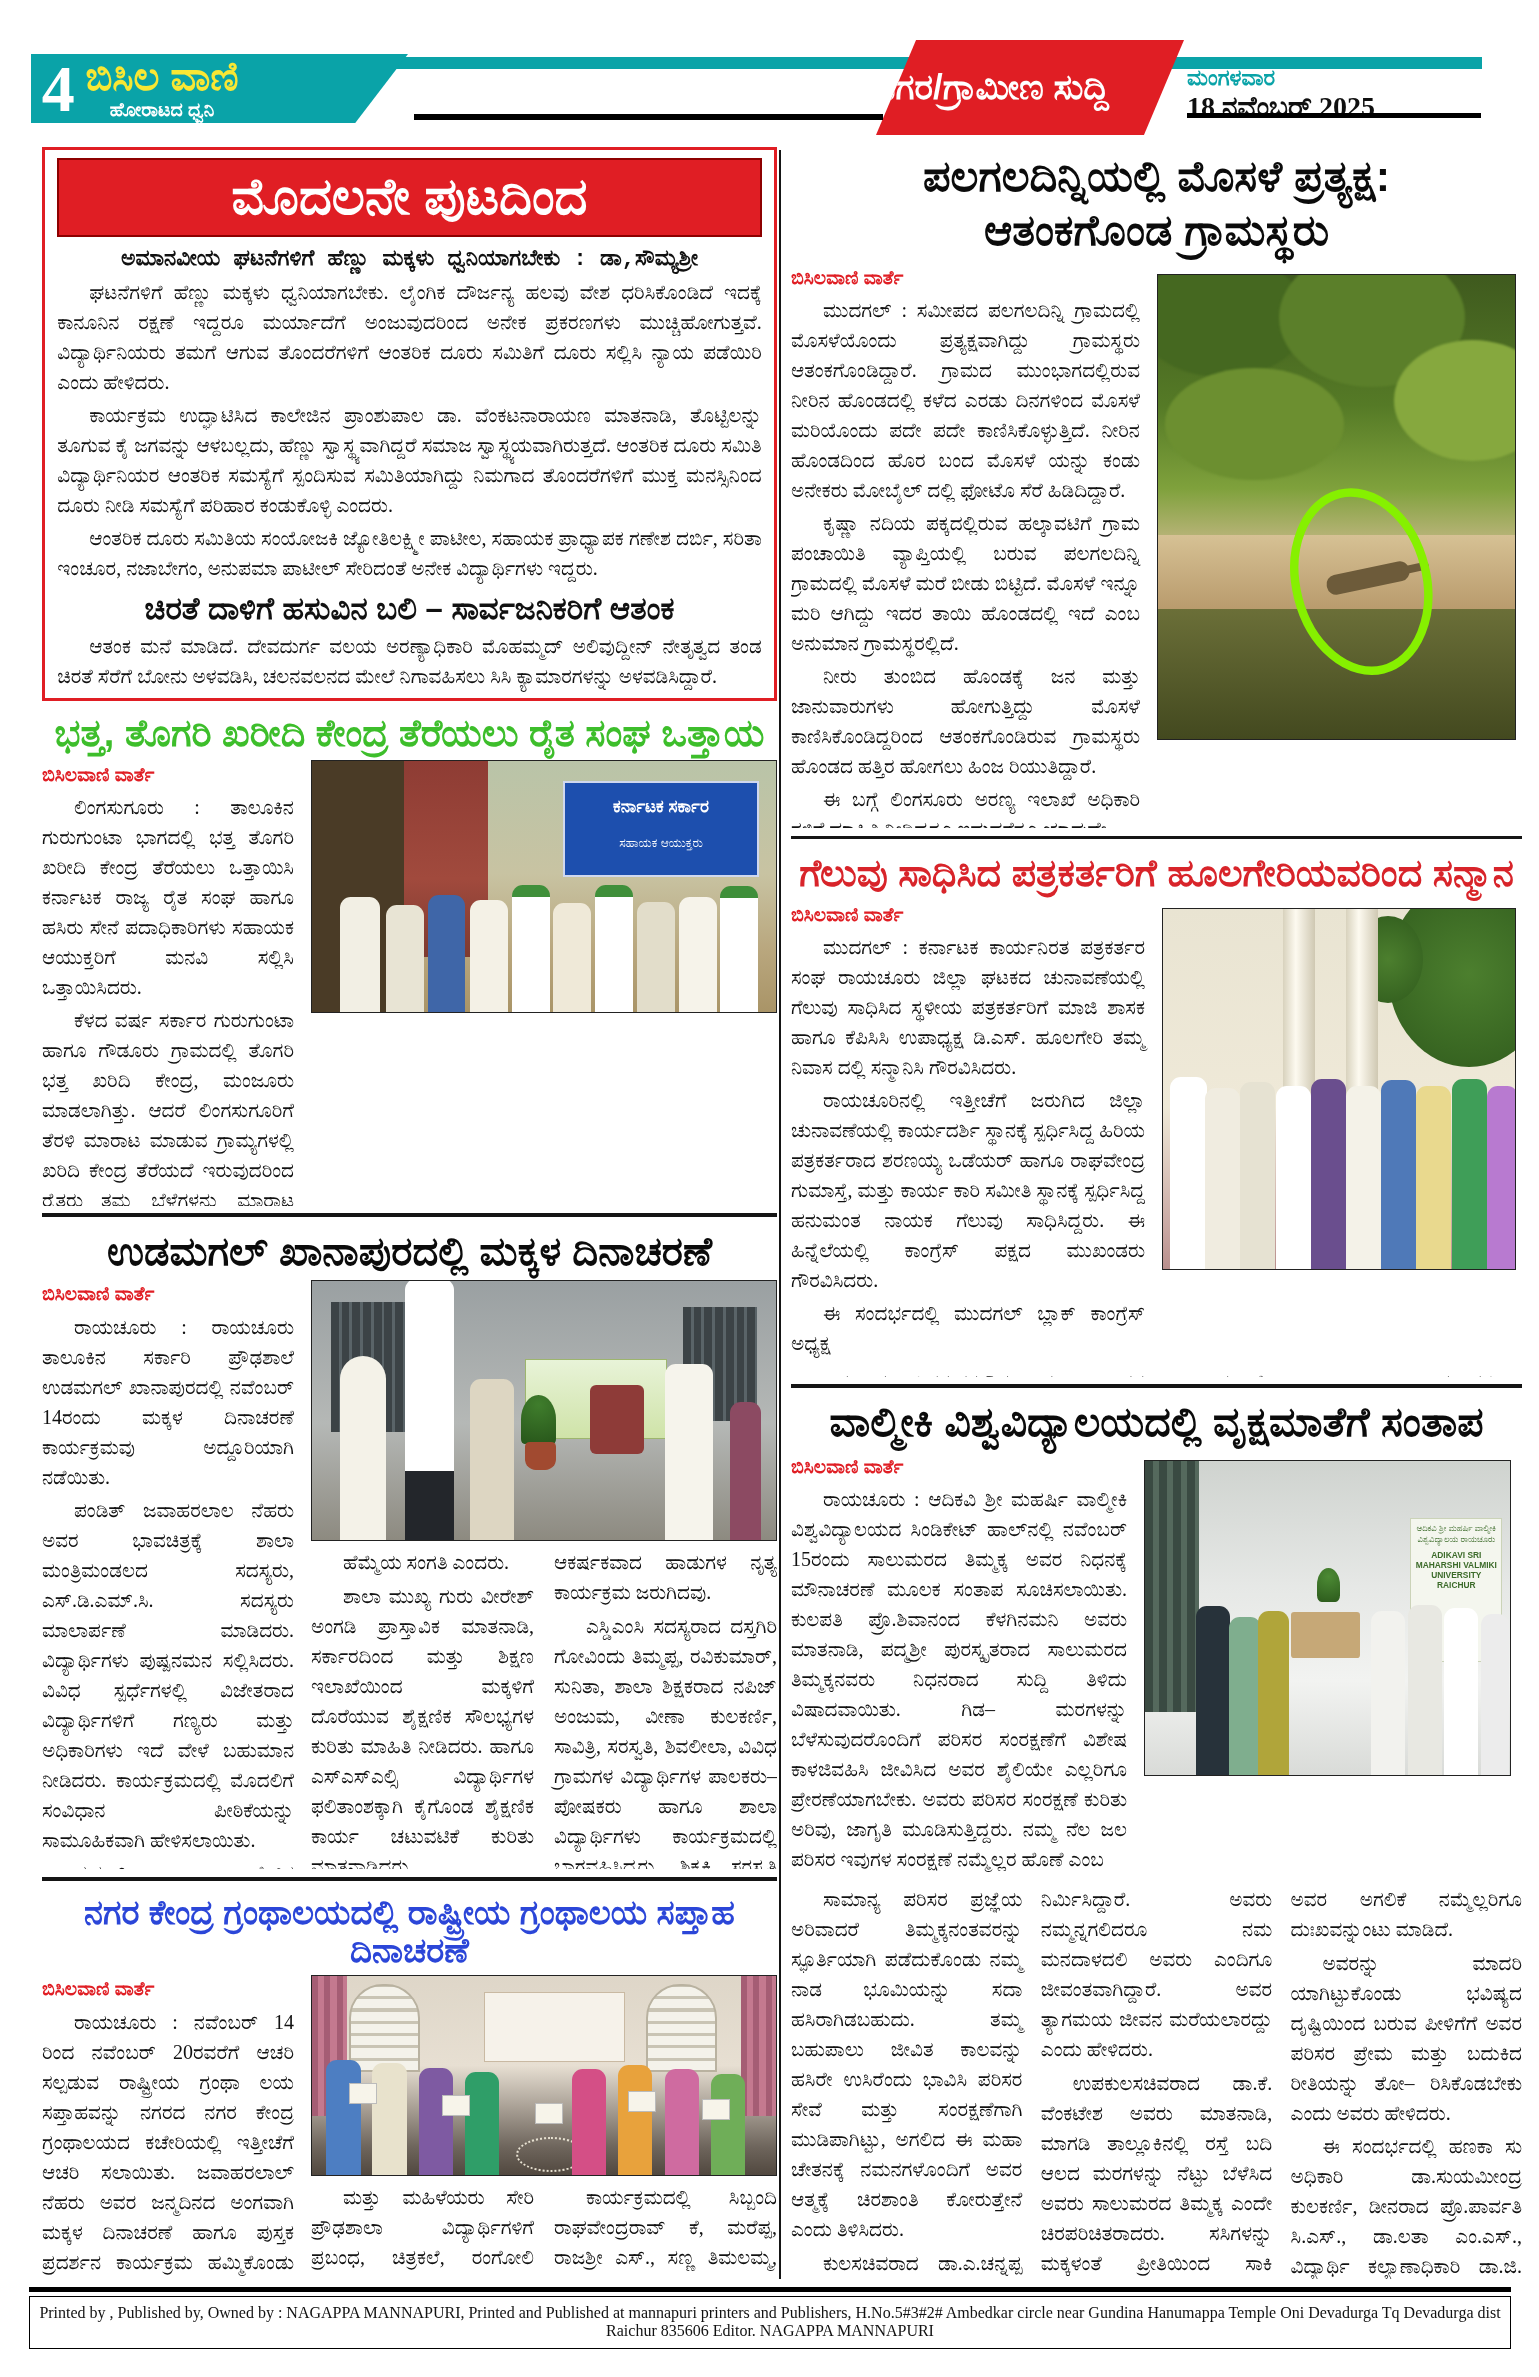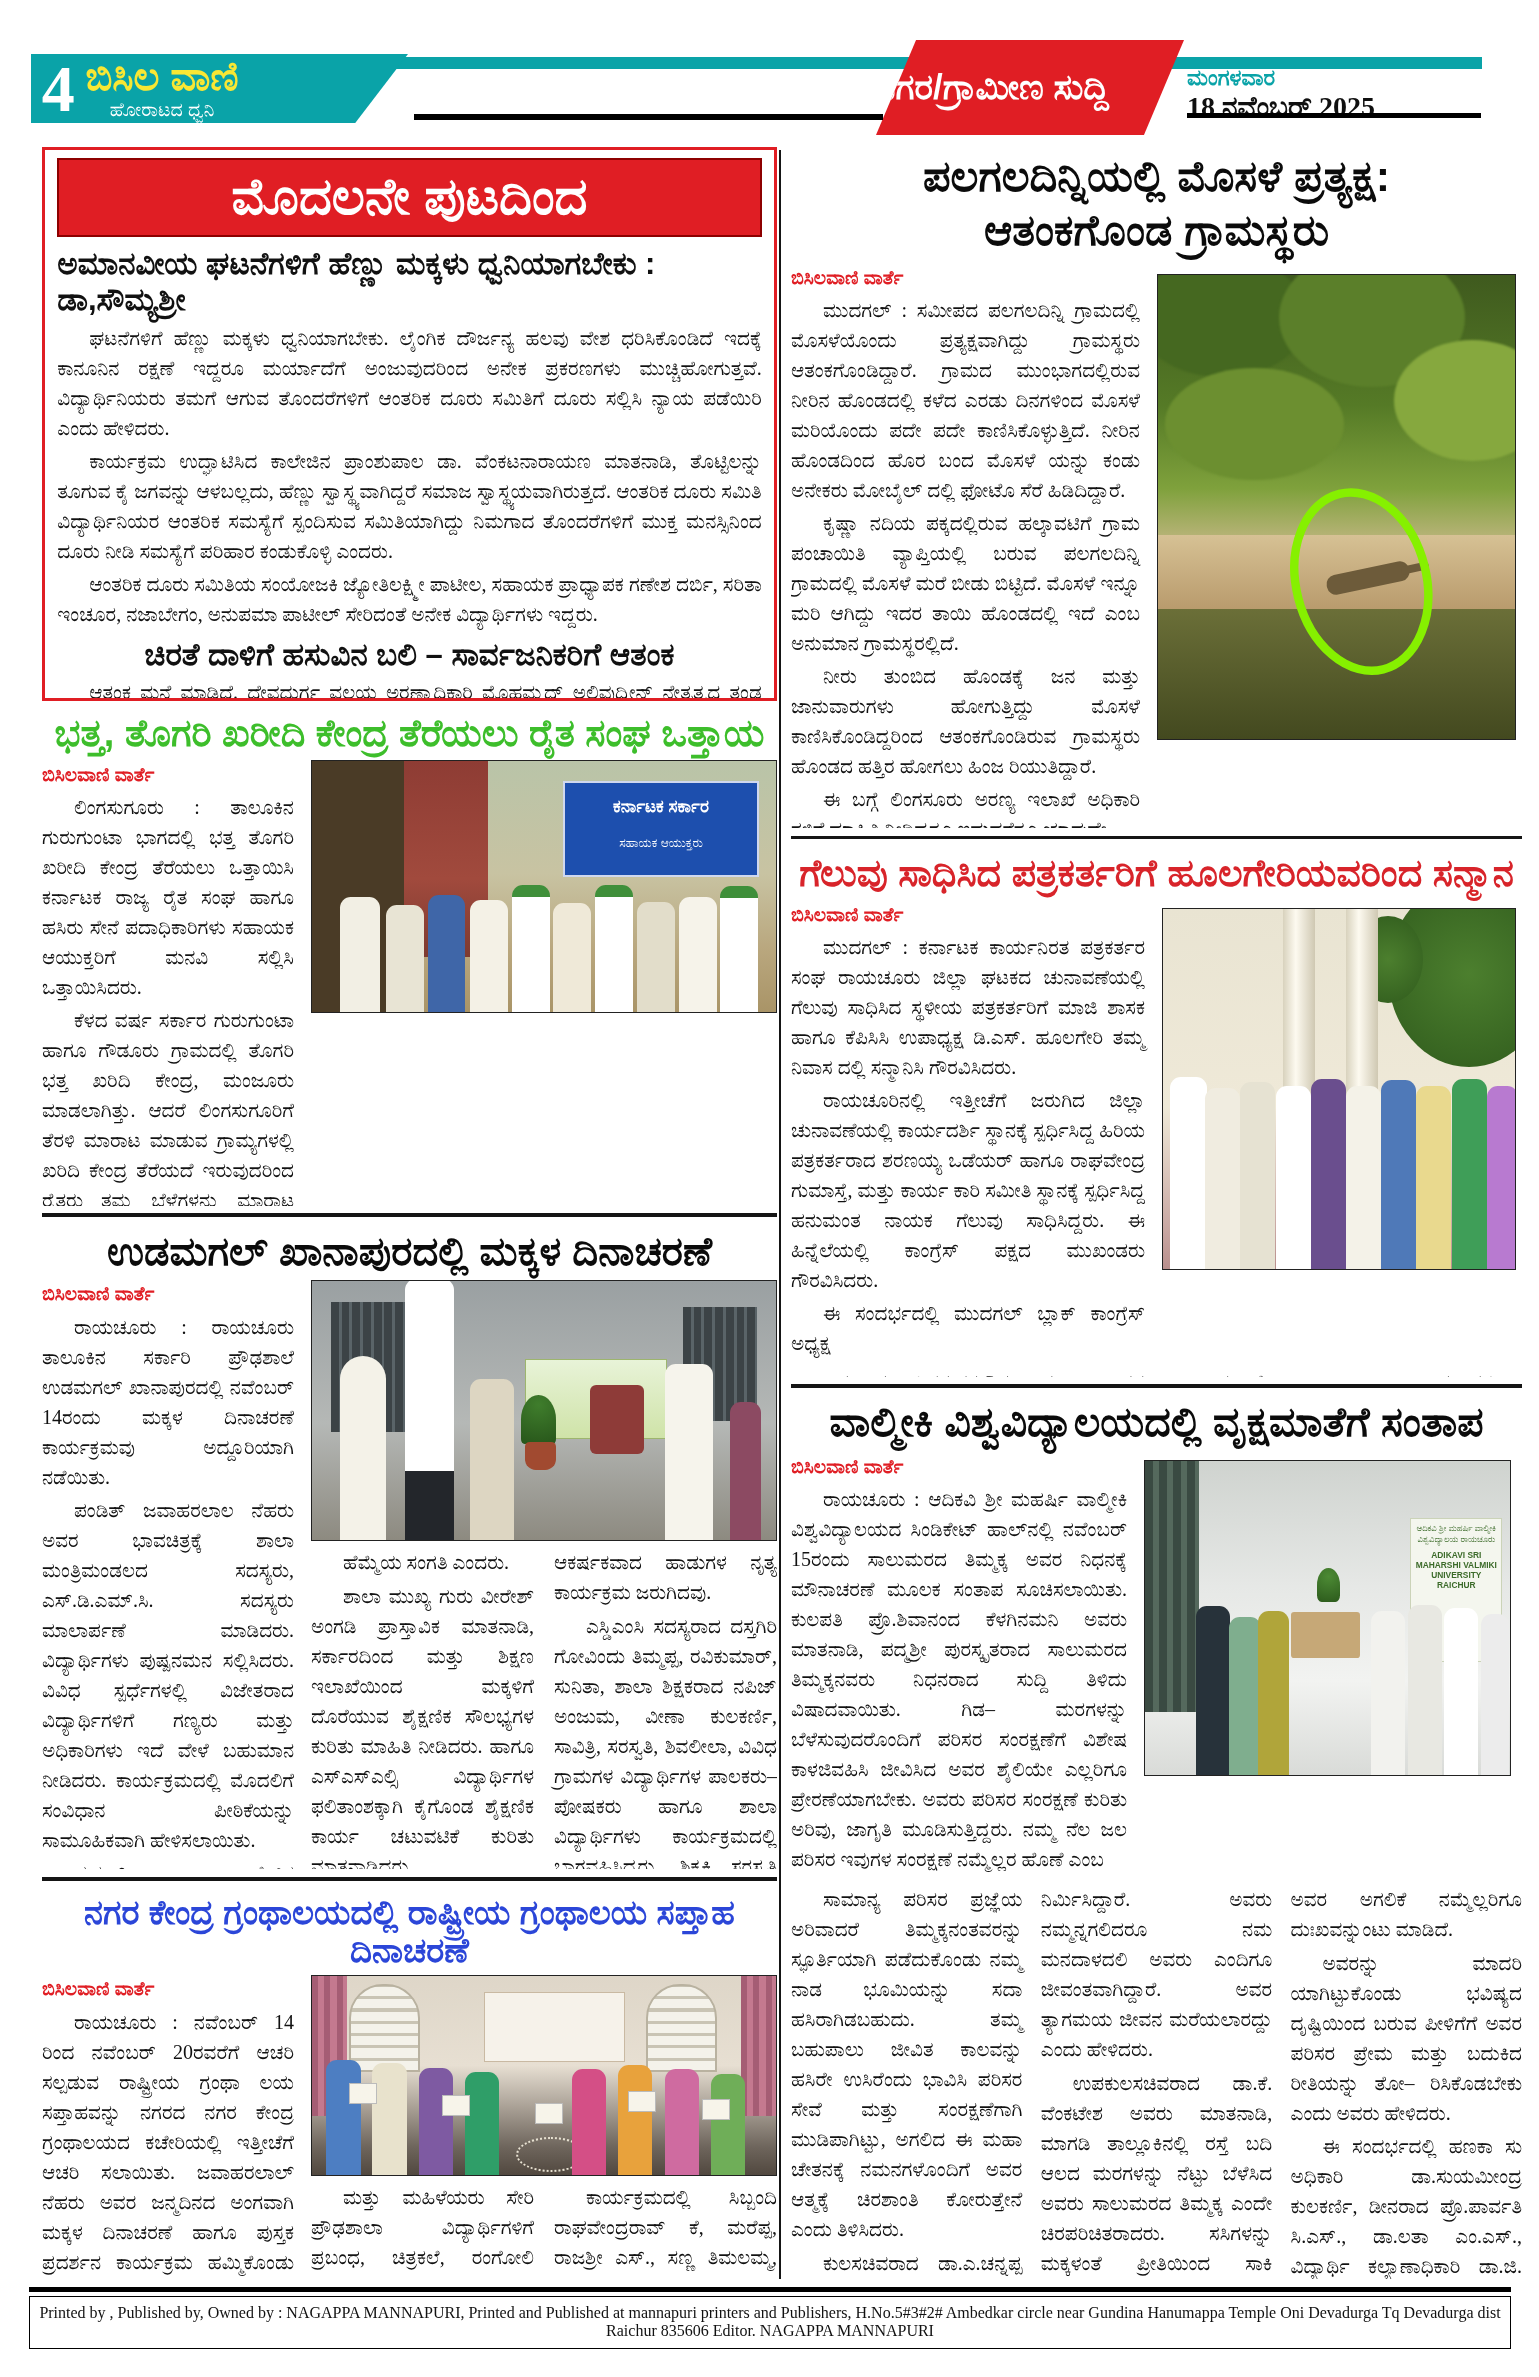--- a/index.html
+++ b/index.html
@@ -5,21 +5,21 @@
   html,body{margin:0;padding:0;background:#ffffff;}
   #paper{position:relative;width:1540px;height:2377px;background:#ffffff;overflow:hidden;
          font-family:"Liberation Serif",serif;color:#111;}
   
   .teal-strip{position:absolute;top:57px;left:31px;width:1451px;height:11.5px;background:#0AA3A8;}
   .logo-box{position:absolute;top:54px;left:31px;width:377px;height:69px;background:#0AA3A8;
             clip-path:polygon(0 0,100% 0,86% 100%,0 100%);display:flex;align-items:center;padding-left:10.7px;box-sizing:border-box;}
   .page-num{font-family:"Liberation Serif",serif;font-size:66px;font-weight:bold;color:#fff;line-height:.9;margin-right:10.7px;}
   .logo-stack{display:flex;flex-direction:column;align-items:center;}
   .masthead{font-family:"Liberation Sans",sans-serif;font-size:40px;font-weight:bold;color:#F8E734;line-height:1.02;}
-  .tagline{font-family:"Liberation Sans",sans-serif;font-size:19px;font-weight:normal;color:#ffffff;margin-top:1.5px;}
+  .tagline{font-family:"Liberation Sans",sans-serif;font-size:19px;font-weight:bold;color:#ffffff;margin-top:1.5px;}
   .section-flag{position:absolute;top:40px;left:876px;width:308px;height:95px;background:#E01E24;
                 clip-path:polygon(13% 0,100% 0,87% 100%,0 100%);display:flex;align-items:center;justify-content:flex-start;}
   .section-flag span{font-family:"Liberation Sans",sans-serif;font-size:35px;font-weight:bold;color:#fff;}
   .date-block{position:absolute;top:66px;left:1187px;width:294px;line-height:1.12;}
   .weekday{font-family:"Liberation Sans",sans-serif;font-size:22px;font-weight:bold;color:#0AA3A8;}
   .dateline-date{font-family:"Liberation Serif",serif;font-size:28px;font-weight:bold;color:#101010;}
   .hline-left{position:absolute;top:114px;left:414px;width:469px;height:6.1px;background:#000;}
   .hline-right{position:absolute;top:113px;left:1187px;width:294px;height:5.4px;background:#000;}
   
   .col-left{position:absolute;left:42px;top:147px;width:735px;}
@@ -37,21 +37,21 @@
   .press-line{font-family:"Liberation Sans",sans-serif;font-size:19px;font-weight:bold;color:#E01E24;margin:3.1px 0 6.1px;}
   .body p{font-size:20px;line-height:1.5;text-align:justify;text-indent:32px;margin:0 0 3.1px;}
   .art-grid{display:grid;column-gap:17px;}
   .cols-2{column-count:2;column-gap:20px;}
   .cols-3{column-count:3;column-gap:18.4px;}
   .photo{position:relative;overflow:hidden;border:1.5px solid #222;box-sizing:border-box;}
   
   .fp-box{border:3.1px solid #E01E24;height:554px;padding:7.7px 12.3px;box-sizing:border-box;overflow:hidden;}
   .fp-banner{background:#E01E24;border:2.3px solid #8d0000;color:#fff;text-align:center;
              font-family:"Liberation Sans",sans-serif;font-size:51px;font-weight:bold;padding:7.7px 0;}
-  .fp-subhead{font-family:Liberation Sans, sans-serif;text-align:left;font-weight:bold;font-size:31px;margin:9.2px 0 4.6px;}
+  .fp-subhead{font-family:Liberation Mono, monospace;text-align:center;font-weight:bold;font-size:22px;margin:9.2px 0 4.6px;}
   .fp-subhead2{font-family:"Liberation Sans",sans-serif;text-align:center;font-weight:bold;font-size:31px;margin:7.7px 0 4.6px;}
   
   .ph-farmers{width:466px;height:253px;background:linear-gradient(180deg,#b9c4a8 0%,#c8c3a2 45%,#b9a77e 75%,#a99467 100%);}
   .ph-farmers .wall{position:absolute;left:0;top:0;width:38%;height:78%;background:linear-gradient(180deg,#8e3c34,#a14a3d 60%,#7d3a30);}
   .ph-farmers .tree{position:absolute;left:-23px;top:-31px;width:115px;height:322px;background:#4a3b26;border-radius:31px;}
   .ph-farmers .sign{position:absolute;right:17px;top:20px;width:192px;height:92px;background:#1d4fae;border:2.3px solid #cfd8ef;
                     color:#fff;text-align:center;font-family:"Liberation Sans",sans-serif;}
   .ph-farmers .sign .s1{font-size:17px;font-weight:bold;margin-top:14px;}
   .ph-farmers .sign .s2{font-size:12.3px;margin-top:19px;}
   .person{position:absolute;bottom:0;border-radius:10.7px 10.7px 0 0;}

